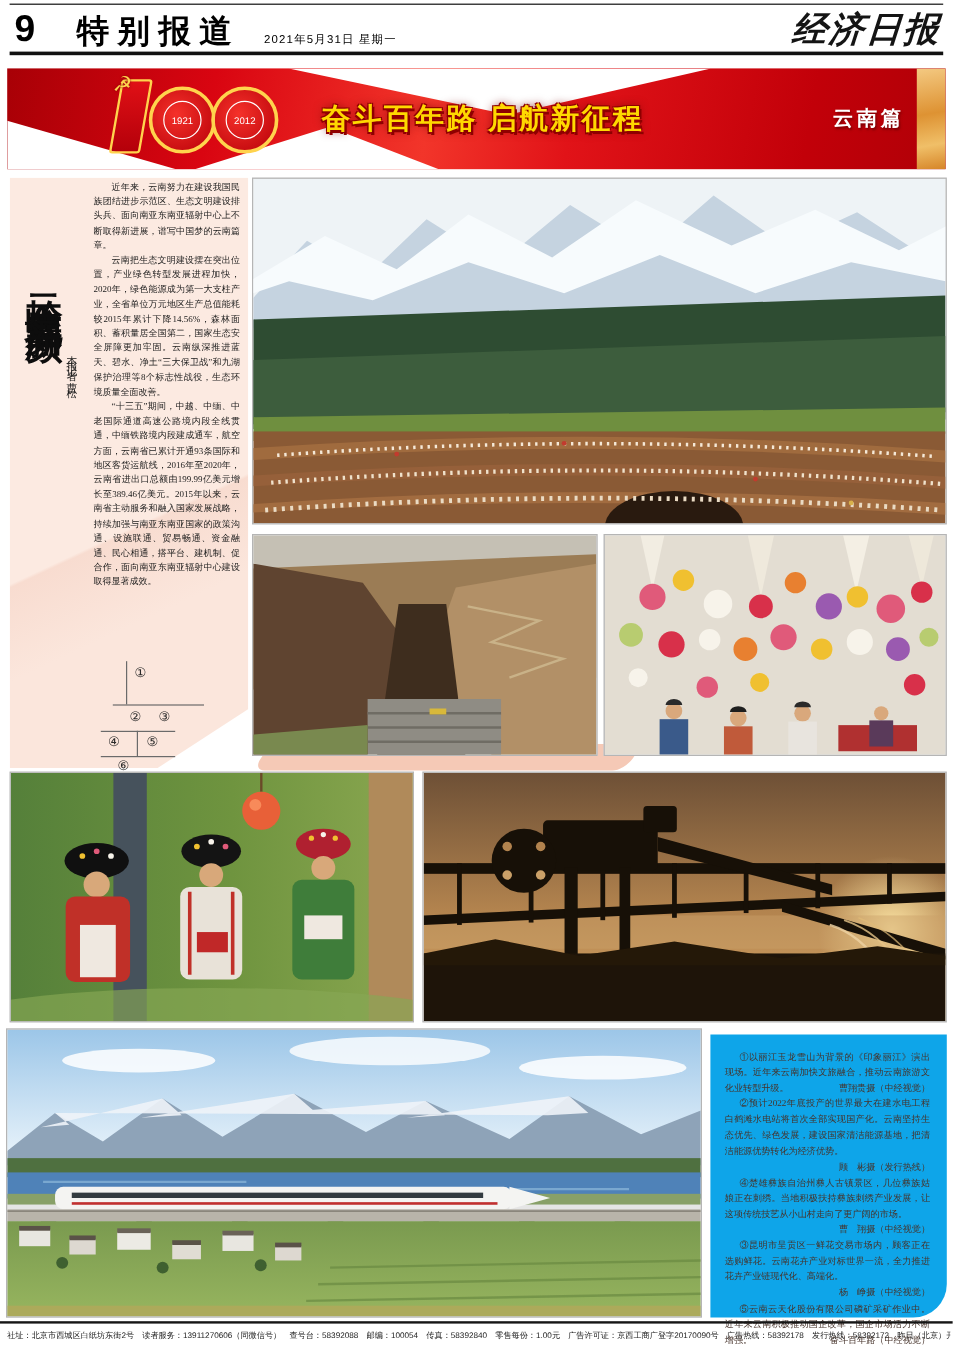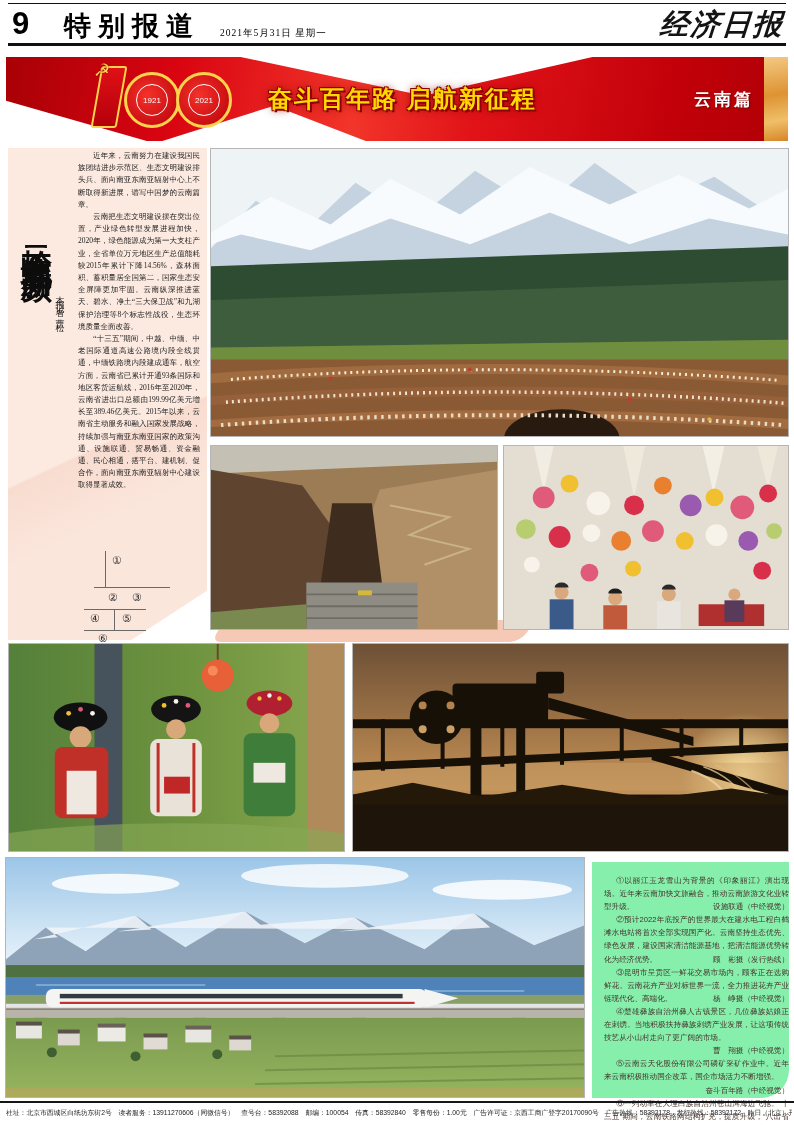--- a/index.html
+++ b/index.html
@@ -5,21 +5,21 @@
   *{margin:0;padding:0;box-sizing:border-box;}
   html,body{background:#fff;}
   body{width:794px;height:1125px;position:relative;font-family:"Liberation Sans",sans-serif;overflow:hidden;}
 
   
   .header{position:absolute;left:8px;right:8px;top:0;height:48px;}
   .rule-top{position:absolute;top:3px;left:0;right:0;height:1px;background:#111;}
   .rule-bottom{position:absolute;top:43px;left:0;right:0;height:3px;background:#111;}
   .pagenum{position:absolute;left:4px;top:6px;font-size:31px;font-weight:900;color:#000;letter-spacing:-1px;}
   .section{position:absolute;left:56px;top:8px;font-size:27px;font-weight:900;letter-spacing:7px;color:#000;font-family:"Liberation Serif",serif;}
-  .pubdate{position:absolute;left:212px;top:27px;font-size:9.5px;color:#000;letter-spacing:1px;font-family:Liberation Serif, serif;}
+  .pubdate{position:absolute;left:212px;top:27px;font-size:9.5px;color:#000;letter-spacing:1px;}
   .masthead{position:absolute;right:2px;top:5px;font-size:29px;font-weight:bold;font-style:italic;color:#141414;font-family:"Liberation Serif",serif;letter-spacing:2px;transform:skewX(-4deg);}
 
   
   .banner{position:absolute;left:6px;top:57px;width:782px;height:84px;overflow:hidden;
     background:linear-gradient(100deg,#a80006 0%,#d90511 22%,#f2352a 45%,#e11318 60%,#c20009 85%,#b00007 100%);}
   .banner .wedge{position:absolute;background:#fff;}
   .wedge1{left:30%;top:0;width:45%;height:100%;clip-path:polygon(0 0,100% 0,52% 46%);}
   .wedge2{left:0;bottom:0;width:18%;height:60%;clip-path:polygon(0 100%,100% 100%,0 20%);}
   .wedge3{left:20%;bottom:0;width:26%;height:42%;clip-path:polygon(0 100%,100% 100%,55% 0);}
   .goldstrip{position:absolute;right:0;top:0;width:24px;height:100%;background:linear-gradient(170deg,#f7d488,#e09a35 45%,#f3c96d 75%,#d88c2a);opacity:.95;}
@@ -55,22 +55,22 @@
   .photo{position:absolute;border:1px solid #b5b5b5;overflow:hidden;background:#e5e5e5;}
   .photo svg{display:block;width:100%;height:100%;}
   .ph1{left:210px;top:148px;width:579px;height:289px;}
   .ph2{left:210px;top:445px;width:288px;height:185px;}
   .ph3{left:503px;top:445px;width:286px;height:185px;}
   .ph4{left:8px;top:643px;width:337px;height:209px;}
   .ph5{left:352px;top:643px;width:437px;height:209px;}
   .ph6{left:5px;top:857px;width:580px;height:241px;}
 
   
-  .caption-panel{position:absolute;left:592px;top:862px;width:197px;height:236px;background:#86efac;border-radius:0 0 28px 0;
-    padding:12px 0 8px 12px;font-family:Liberation Sans, sans-serif;}
+  .caption-panel{position:absolute;left:592px;top:862px;width:197px;height:236px;background:#0ea5e9;border-radius:0 0 28px 0;
+    padding:12px 14px 8px 12px;font-family:Liberation Serif, serif;}
   .caption-panel p{font-size:7.6px;line-height:13.1px;text-align:justify;color:#46332b;text-indent:1.6em;}
   .caption-panel .credit{float:right;text-indent:0;}
   .caption-panel p::after{content:"";display:block;clear:both;}
 
   
   .footer-rule{position:absolute;left:0;right:0;top:1101px;height:2px;background:#161616;}
   .footer-text{position:absolute;left:6px;right:2px;top:1108px;font-size:6.8px;color:#222;white-space:nowrap;overflow:hidden;letter-spacing:0;}
 </style>
 </head>
 <body>
@@ -93,21 +93,21 @@
     <div class="logo-one">
       <span class="logo-emblem">☭</span>
     </div>
     <div class="logo-zero zero1">
       <span class="logo-yearring">
           <span class="logo-year">1921</span>
         </span>
     </div>
     <div class="logo-zero zero2">
       <span class="logo-yearring">
-          <span class="logo-year">2021</span>
+          <span class="logo-year">2012</span>
         </span>
     </div>
   </div>
   <div class="banner-title">奋斗百年路  启航新征程</div>
   <div class="banner-edition">云南篇</div>
 </div>
 
 <div class="leftcol"></div>
 <div class="deco-para"></div>
 <div class="vtitle">云岭大地展新颜</div>
@@ -359,22 +359,22 @@
         <circle cx="212" cy="198" r="5" fill="#3f6030"></circle>
     </g>
     <line x1="270" y1="200" x2="580" y2="194" stroke="#6a8a42" stroke-width="2" opacity="0.7"></line>
     <line x1="260" y1="214" x2="580" y2="208" stroke="#6a8a42" stroke-width="2" opacity="0.7"></line>
     <line x1="250" y1="228" x2="580" y2="222" stroke="#6a8a42" stroke-width="2" opacity="0.7"></line>
     <rect y="232" width="580" height="9" fill="#b2a85a" opacity="0.8"></rect>
   </svg>
 </div>
 
 <div class="caption-panel">
-  <p><span>①以丽江玉龙雪山为背景的《印象丽江》演出现场。近年来云南加快文旅融合，推动云南旅游文化业转型升级。</span><span class="credit">设施联通（中经视觉）</span></p>
+  <p><span>①以丽江玉龙雪山为背景的《印象丽江》演出现场。近年来云南加快文旅融合，推动云南旅游文化业转型升级。</span><span class="credit">曹翔贵摄（中经视觉）</span></p>
   <p><span>②预计2022年底投产的世界最大在建水电工程白鹤滩水电站将首次全部实现国产化。云南坚持生态优先、绿色发展，建设国家清洁能源基地，把清洁能源优势转化为经济优势。</span><span class="credit">顾　彬摄（发行热线）</span></p>
+  <p><span>④楚雄彝族自治州彝人古镇景区，几位彝族姑娘正在刺绣。当地积极扶持彝族刺绣产业发展，让这项传统技艺从小山村走向了更广阔的市场。</span><span class="credit">曹　翔摄（中经视觉）</span></p>
   <p><span>③昆明市呈贡区一鲜花交易市场内，顾客正在选购鲜花。云南花卉产业对标世界一流，全力推进花卉产业链现代化、高端化。</span><span class="credit">杨　峥摄（中经视觉）</span></p>
-  <p><span>④楚雄彝族自治州彝人古镇景区，几位彝族姑娘正在刺绣。当地积极扶持彝族刺绣产业发展，让这项传统技艺从小山村走向了更广阔的市场。</span><span class="credit">曹　翔摄（中经视觉）</span></p>
   <p><span>⑤云南云天化股份有限公司磷矿采矿作业中。近年来云南积极推动国企改革，国企市场活力不断增强。</span><span class="credit">奋斗百年路（中经视觉）</span></p>
   <p><span>⑥一列动车在大理白族自治州苍山洱海边飞驰。“十三五”期间，云南铁路网结构扩充，提质升级，“八出省五出境”骨架网络基本成型。</span></p>
 </div>
 
 <div class="footer-rule"></div>
 <div class="footer-text">社址：北京市西城区白纸坊东街2号　读者服务：13911270606（同微信号）　查号台：58392088　邮编：100054　传真：58392840　零售每份：1.00元　广告许可证：京西工商广登字20170090号　广告热线：58392178　发行热线：58392172　昨日（北京）开印时间：4：25　印完时间：5：45　印刷：</div>
 
 </body></html>

